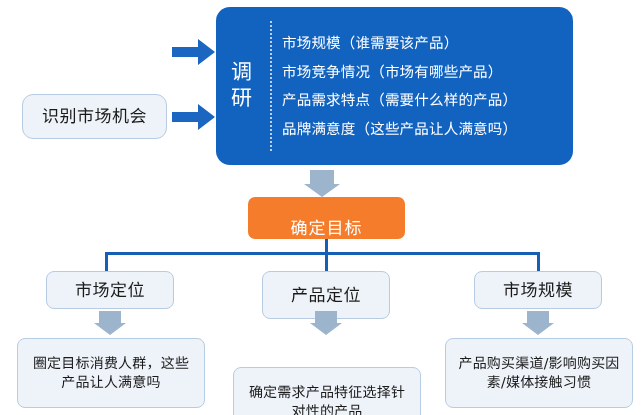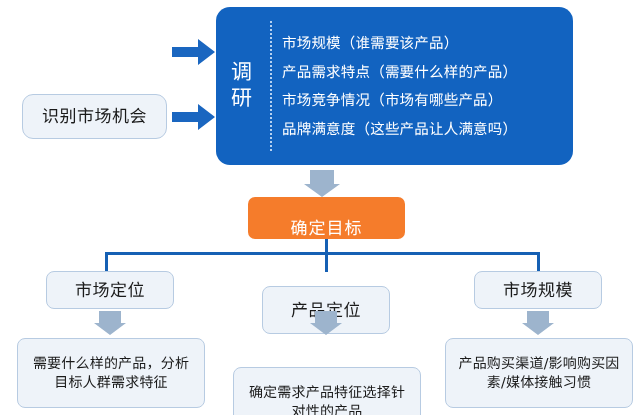--- a/index.html
+++ b/index.html
@@ -144,22 +144,22 @@
 
     <div class="panel-side-label">
       <span>调</span>
       <span>研</span>
     </div>
 
     <div class="panel-divider" style="left:54px; top:14px; height:130px;"></div>
 
     <div class="panel-list" style="left:66px; top:0; right:8px; height:100%;">
       <div class="row">市场规模（谁需要该产品）</div>
+      <div class="row">市场竞争情况（市场有哪些产品）</div>
       <div class="row">产品需求特点（需要什么样的产品）</div>
-      <div class="row">市场竞争情况（市场有哪些产品）</div>
       <div class="row">品牌满意度（这些产品让人满意吗）</div>
     </div>
   </div>
 
   <div class="arrow-down" style="left:303px; top:170px;">
     <svg width="38" height="28" viewBox="0 0 38 28" aria-hidden="true">
       <path d="M7,0 L31,0 L31,14 L37,14 L19,27 L1,14 L7,14 Z" fill="#9db4cd"></path>
     </svg>
   </div>
 
@@ -170,21 +170,21 @@
   <div class="conn conn-v" style="left:325px; top:239px; height:15px;"></div>
   <div class="conn conn-h" style="left:105px; top:252px; width:435px;"></div>
   <div class="conn conn-v" style="left:105px; top:252px; height:20px;"></div>
   <div class="conn conn-v" style="left:325px; top:252px; height:20px;"></div>
   <div class="conn conn-v" style="left:537px; top:252px; height:20px;"></div>
 
   <div class="lbox mid-box" style="left:46px; top:271px; width:128px; height:38px;">
     <span>市场定位</span>
   </div>
 
-  <div class="lbox mid-box" style="left:262px; top:286px; width:128px; height:48px;">
+  <div class="lbox mid-box" style="left:262px; top:271px; width:128px; height:48px;">
     <span>产品定位</span>
   </div>
 
   <div class="lbox mid-box" style="left:474px; top:271px; width:128px; height:38px;">
     <span>市场规模</span>
   </div>
 
   <div class="arrow-down" style="left:93px; top:311px;">
     <svg width="34" height="25" viewBox="0 0 34 25" aria-hidden="true">
       <path d="M6,0 L28,0 L28,12 L33,12 L17,24 L1,12 L6,12 Z" fill="#9db4cd"></path>
@@ -197,21 +197,21 @@
     </svg>
   </div>
 
   <div class="arrow-down" style="left:521px; top:311px;">
     <svg width="34" height="25" viewBox="0 0 34 25" aria-hidden="true">
       <path d="M6,0 L28,0 L28,12 L33,12 L17,24 L1,12 L6,12 Z" fill="#9db4cd"></path>
     </svg>
   </div>
 
   <div class="lbox leaf-box" style="left:17px; top:338px; width:188px; height:70px;">
-    <span>需要什么样的产品，分析目标人群需求特征</span>
+    <span>圈定目标消费人群，这些产品让人满意吗</span>
   </div>
 
   <div class="lbox leaf-box" style="left:233px; top:338px; width:188px; height:70px;margin-top:29px;">
     <span>确定需求产品特征选择针对性的产品</span>
   </div>
 
   <div class="lbox leaf-box" style="left:445px; top:338px; width:188px; height:70px;">
     <span>产品购买渠道/影响购买因素/媒体接触习惯</span>
   </div>
 

